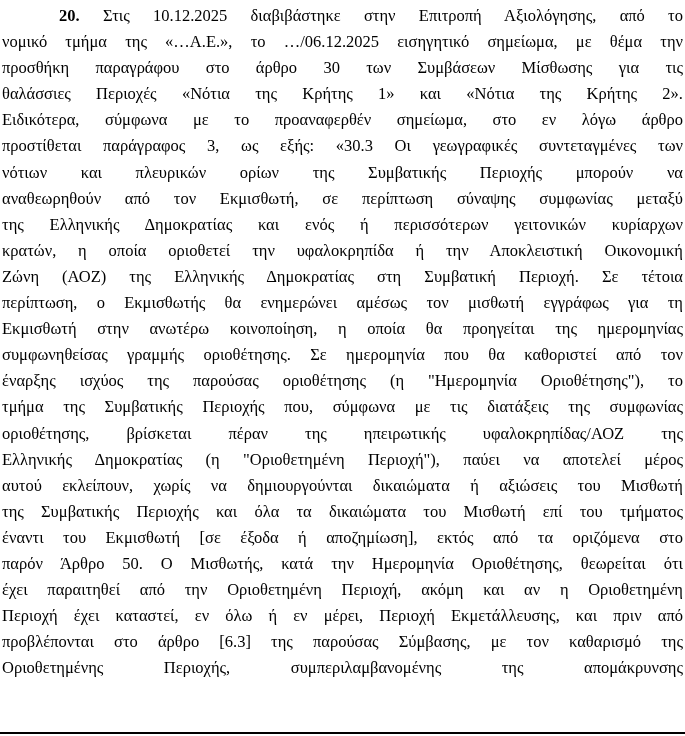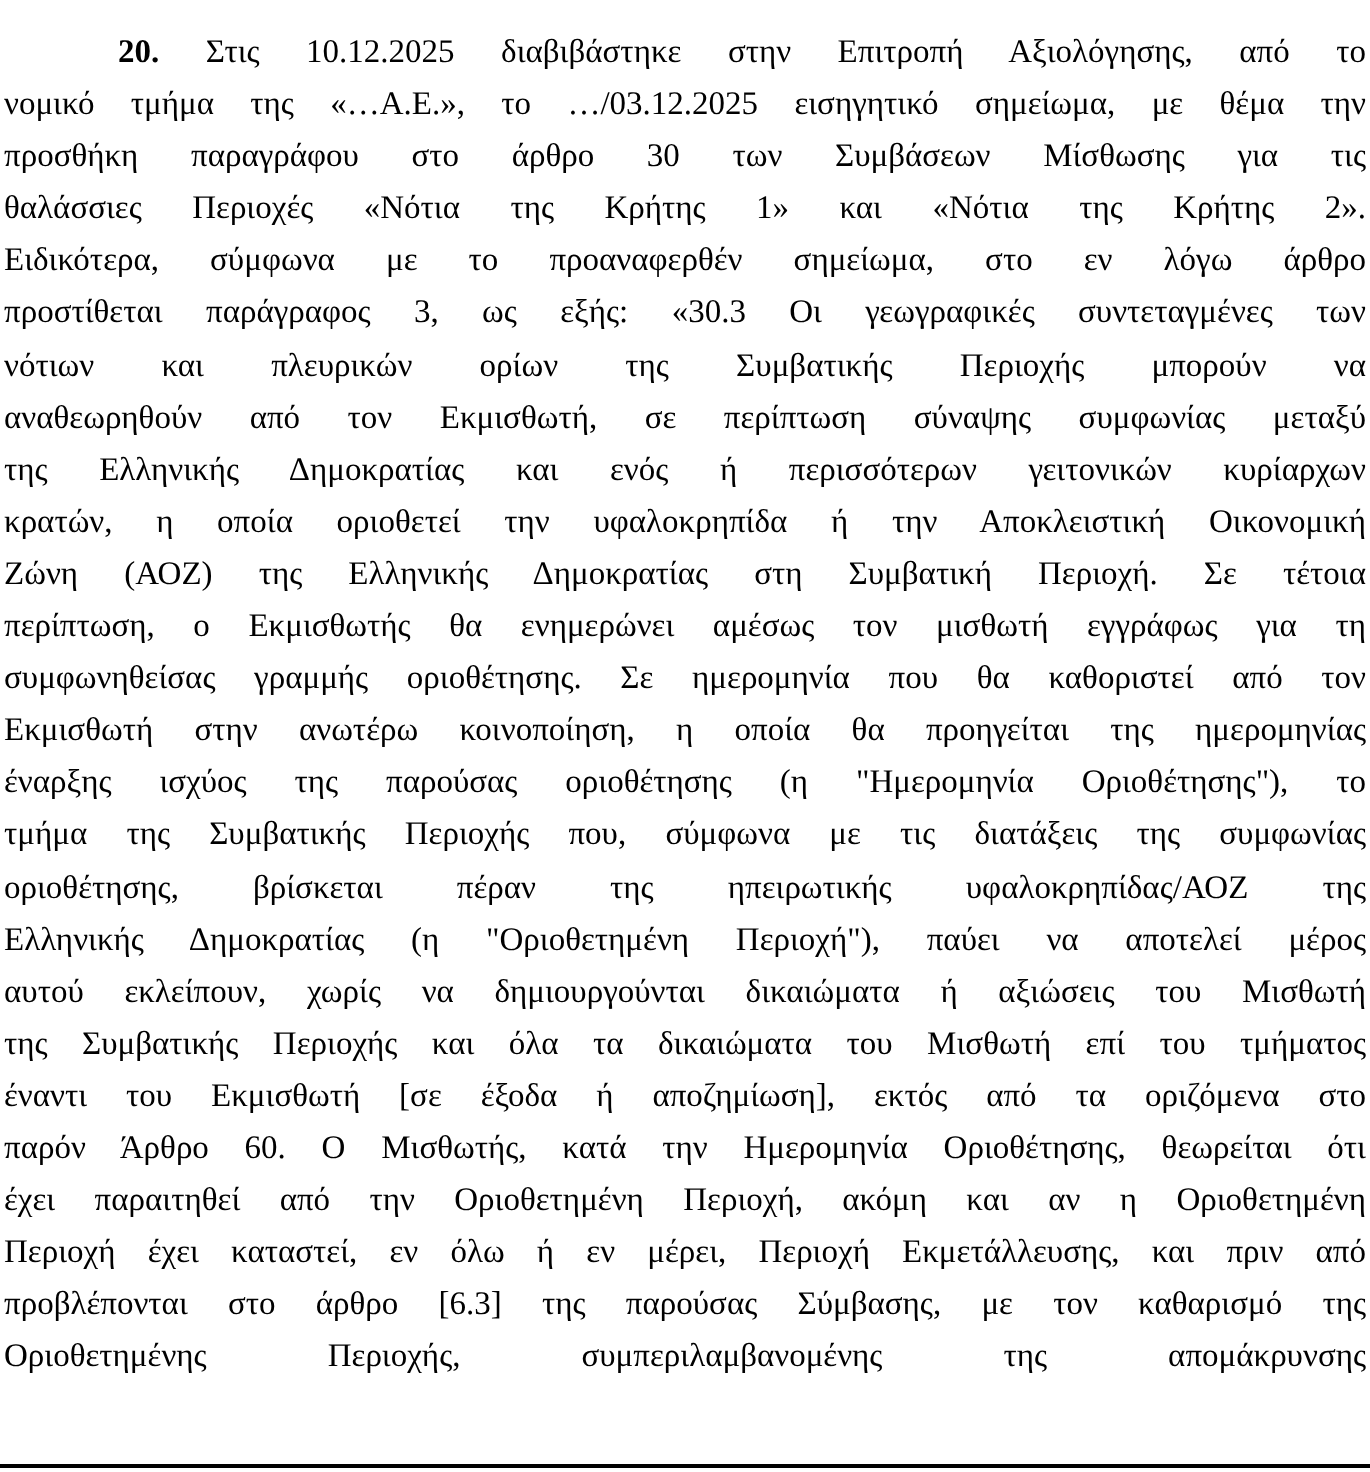--- a/index.html
+++ b/index.html
@@ -13,21 +13,21 @@
     overflow: hidden;
     position: relative;
   }
   .page {
     position: absolute;
     top: 0;
     left: 0;
     width: 685px;
     height: 552px;
     box-sizing: border-box;
-    padding: 13px 2px 0 2px;
+    padding: 3px 2px 0 2px;
     font-family: "Liberation Serif", "DejaVu Serif", serif;
     font-size: 16.5px;
     line-height: 26.1px;
     color: #000000;
   }
   .line {
     height: 26.1px;
     text-align: justify;
     text-align-last: justify;
     -moz-text-align-last: justify;
@@ -51,41 +51,41 @@
 </style>
 </head>
 <body>
 
 <div class="page">
   <div class="line line-first">
     <span class="para-num">20.</span>
     <span>Στις 10.12.2025 διαβιβάστηκε στην Επιτροπή Αξιολόγησης, από το</span>
   </div>
   <div>
-      <div class="line">νομικό τμήμα της «…Α.Ε.», το …/03.12.2025 εισηγητικό σημείωμα, με θέμα την</div>
+      <div class="line">νομικό τμήμα της «…Α.Ε.», το …/06.12.2025 εισηγητικό σημείωμα, με θέμα την</div>
       <div class="line">προσθήκη παραγράφου στο άρθρο 30 των Συμβάσεων Μίσθωσης για τις</div>
       <div class="line">θαλάσσιες Περιοχές «Νότια της Κρήτης 1» και «Νότια της Κρήτης 2».</div>
       <div class="line">Ειδικότερα, σύμφωνα με το προαναφερθέν σημείωμα, στο εν λόγω άρθρο</div>
       <div class="line">προστίθεται παράγραφος 3, ως εξής: «30.3 Οι γεωγραφικές συντεταγμένες των</div>
       <div class="line">νότιων και πλευρικών ορίων της Συμβατικής Περιοχής μπορούν να</div>
       <div class="line">αναθεωρηθούν από τον Εκμισθωτή, σε περίπτωση σύναψης συμφωνίας μεταξύ</div>
       <div class="line">της Ελληνικής Δημοκρατίας και ενός ή περισσότερων γειτονικών κυρίαρχων</div>
       <div class="line">κρατών, η οποία οριοθετεί την υφαλοκρηπίδα ή την Αποκλειστική Οικονομική</div>
       <div class="line">Ζώνη (ΑΟΖ) της Ελληνικής Δημοκρατίας στη Συμβατική Περιοχή. Σε τέτοια</div>
       <div class="line">περίπτωση, ο Εκμισθωτής θα ενημερώνει αμέσως τον μισθωτή εγγράφως για τη</div>
+      <div class="line">Εκμισθωτή στην ανωτέρω κοινοποίηση, η οποία θα προηγείται της ημερομηνίας</div>
       <div class="line">συμφωνηθείσας γραμμής οριοθέτησης. Σε ημερομηνία που θα καθοριστεί από τον</div>
-      <div class="line">Εκμισθωτή στην ανωτέρω κοινοποίηση, η οποία θα προηγείται της ημερομηνίας</div>
       <div class="line">έναρξης ισχύος της παρούσας οριοθέτησης (η "Ημερομηνία Οριοθέτησης"), το</div>
       <div class="line">τμήμα της Συμβατικής Περιοχής που, σύμφωνα με τις διατάξεις της συμφωνίας</div>
       <div class="line">οριοθέτησης, βρίσκεται πέραν της ηπειρωτικής υφαλοκρηπίδας/ΑΟΖ της</div>
       <div class="line">Ελληνικής Δημοκρατίας (η "Οριοθετημένη Περιοχή"), παύει να αποτελεί μέρος</div>
       <div class="line">αυτού εκλείπουν, χωρίς να δημιουργούνται δικαιώματα ή αξιώσεις του Μισθωτή</div>
       <div class="line">της Συμβατικής Περιοχής και όλα τα δικαιώματα του Μισθωτή επί του τμήματος</div>
       <div class="line">έναντι του Εκμισθωτή [σε έξοδα ή αποζημίωση], εκτός από τα οριζόμενα στο</div>
-      <div class="line">παρόν Άρθρο 60. Ο Μισθωτής, κατά την Ημερομηνία Οριοθέτησης, θεωρείται ότι</div>
+      <div class="line">παρόν Άρθρο 50. Ο Μισθωτής, κατά την Ημερομηνία Οριοθέτησης, θεωρείται ότι</div>
       <div class="line">έχει παραιτηθεί από την Οριοθετημένη Περιοχή, ακόμη και αν η Οριοθετημένη</div>
       <div class="line">Περιοχή έχει καταστεί, εν όλω ή εν μέρει, Περιοχή Εκμετάλλευσης, και πριν από</div>
       <div class="line">προβλέπονται στο άρθρο [6.3] της παρούσας Σύμβασης, με τον καθαρισμό της</div>
       <div class="line">Οριοθετημένης Περιοχής, συμπεριλαμβανομένης της απομάκρυνσης</div>
     </div>
 </div>
 
 <div class="bottom-rule"></div>
 
 </body></html>

